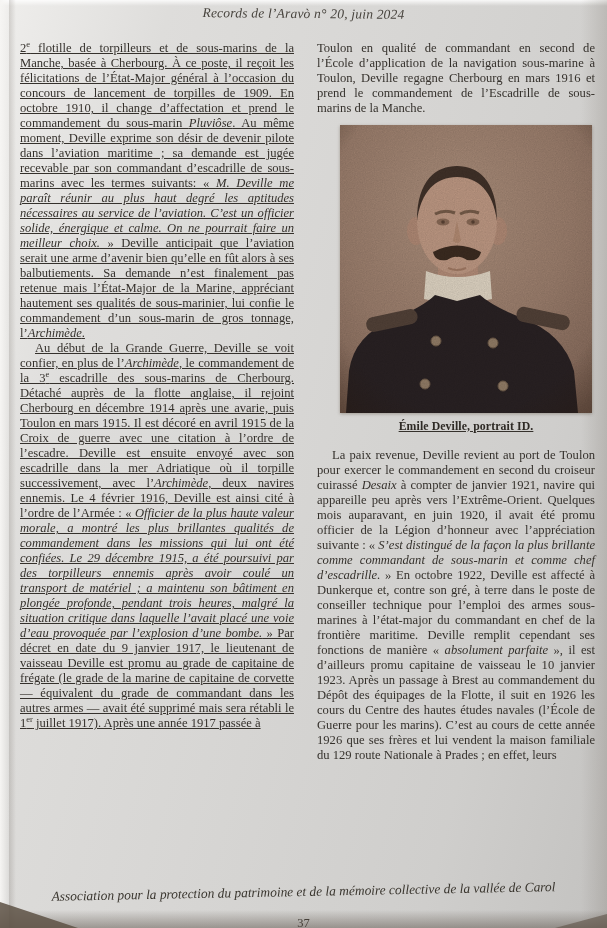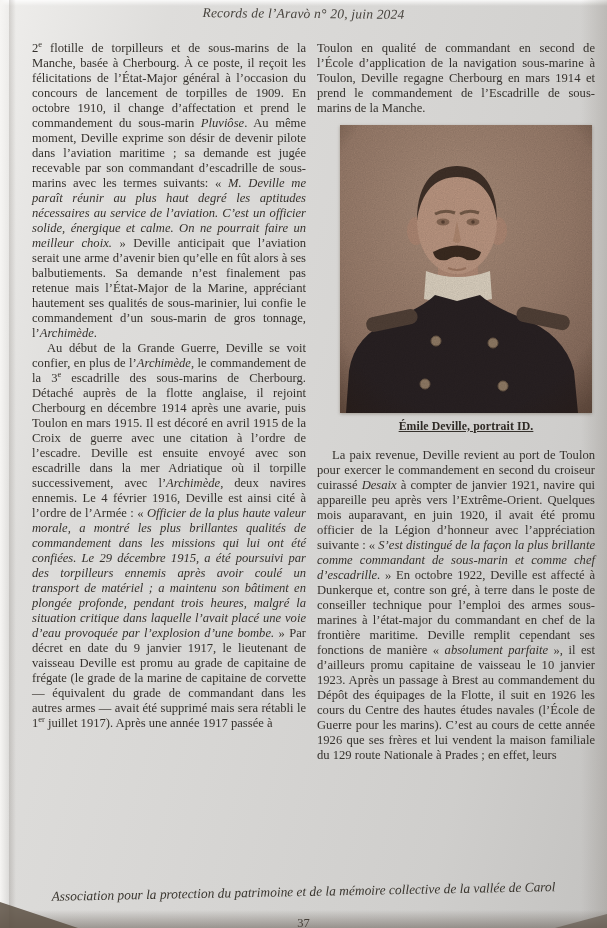--- a/index.html
+++ b/index.html
@@ -29,21 +29,21 @@
 
   .header{
     position:absolute;top:6px;left:0;width:100%;
     text-align:center;font-style:italic;font-size:13.5px;color:#48443e;
     transform:rotate(0.5deg);letter-spacing:.2px;
   }
   .col{
     position:absolute;top:41px;
     font-size:12.6px;line-height:15px;text-align:justify;
   }
-  .col-left{left:32px;width:274px;}
+  .col-left{left:20px;width:274px;text-decoration:underline;}
   .col-right{left:317px;width:278px;}
   .col p{margin:0;}
   .para-indent{text-indent:15px;}
   .para-follow{margin-top:14px !important;}
 
   figure{margin:9px 3px 0 auto;width:252px;text-decoration:underline;}
   .photo{
     width:252px;height:288px;position:relative;
     box-shadow:0 1px 3px rgba(60,45,30,.35), inset 0 0 0 1px rgba(60,40,25,.25);
     background:#9a7f6d;
@@ -73,21 +73,21 @@
 <div class="right-shade"></div>
 
 <div class="header">Records de l’Aravò  n° 20, juin 2024</div>
 
 <div class="col col-left">
   <p><span>2</span><sup>e</sup><span> flotille de torpilleurs et de sous-marins de la Manche, basée à Cherbourg. À ce poste, il reçoit les félicitations de l’État-Major général à l’occasion du concours de lancement de torpilles de 1909. En octobre 1910, il change d’affectation et prend le commandement du sous-marin </span><span style="font-style: italic;">Pluviôse</span><span>. Au même moment, Deville exprime son désir de devenir pilote dans l’aviation maritime ; sa demande est jugée recevable par son commandant d’escadrille de sous-marins avec les termes suivants: « </span><span style="font-style: italic;">M. Deville me paraît réunir au plus haut degré les aptitudes nécessaires au service de l’aviation. C’est un officier solide, énergique et calme. On ne pourrait faire un meilleur choix.</span><span> » Deville anticipait que l’aviation serait une arme d’avenir bien qu’elle en fût alors à ses balbutiements. Sa demande n’est finalement pas retenue mais l’État-Major de la Marine, appréciant hautement ses qualités de sous-marinier, lui confie le commandement d’un sous-marin de gros tonnage, l’</span><span style="font-style: italic;">Archimède</span><span>.</span></p>
   <p class="para-indent"><span>Au début de la Grande Guerre, Deville se voit confier, en plus de l’</span><span style="font-style: italic;">Archimède</span><span>, le commandement de la 3</span><sup>e</sup><span> escadrille des sous-marins de Cherbourg. Détaché auprès de la flotte anglaise, il rejoint Cherbourg en décembre 1914 après une avarie, puis Toulon en mars 1915. Il est décoré en avril 1915 de la Croix de guerre avec une citation à l’ordre de l’escadre. Deville est ensuite envoyé avec son escadrille dans la mer Adriatique où il torpille successivement, avec l’</span><span style="font-style: italic;">Archimède</span><span>, deux navires ennemis. Le 4 février 1916, Deville est ainsi cité à l’ordre de l’Armée : « </span><span style="font-style: italic;">Officier de la plus haute valeur morale, a montré les plus brillantes qualités de commandement dans les missions qui lui ont été confiées. Le 29 décembre 1915, a été poursuivi par des torpilleurs ennemis après avoir coulé un transport de matériel ; a maintenu son bâtiment en plongée profonde, pendant trois heures, malgré la situation critique dans laquelle l’avait placé une voie d’eau provoquée par l’explosion d’une bombe.</span><span> » Par décret en date du 9 janvier 1917, le lieutenant de vaisseau Deville est promu au grade de capitaine de frégate (le grade de la marine de capitaine de corvette — équivalent du grade de commandant dans les autres armes — avait été supprimé mais sera rétabli le 1</span><sup>er</sup><span> juillet 1917). Après une année 1917 passée à</span></p>
 </div>
 
 <div class="col col-right">
-  <p><span>Toulon en qualité de commandant en second de l’École d’application de la navigation sous-marine à Toulon, Deville regagne Cherbourg en mars 1914 et prend le commandement de l’Escadrille de sous-marins de la Manche.</span></p>
+  <p><span>Toulon en qualité de commandant en second de l’École d’application de la navigation sous-marine à Toulon, Deville regagne Cherbourg en mars 1916 et prend le commandement de l’Escadrille de sous-marins de la Manche.</span></p>
 
   <figure>
     <div class="photo">
       <svg viewBox="0 0 252 288" xmlns="http://www.w3.org/2000/svg">
         <defs>
           <radialGradient id="bgGrad" cx="45%" cy="30%" r="85%">
             <stop offset="0%" stop-color="#b29480"></stop>
             <stop offset="55%" stop-color="#a08270"></stop>
             <stop offset="100%" stop-color="#85695a"></stop>
           </radialGradient>

